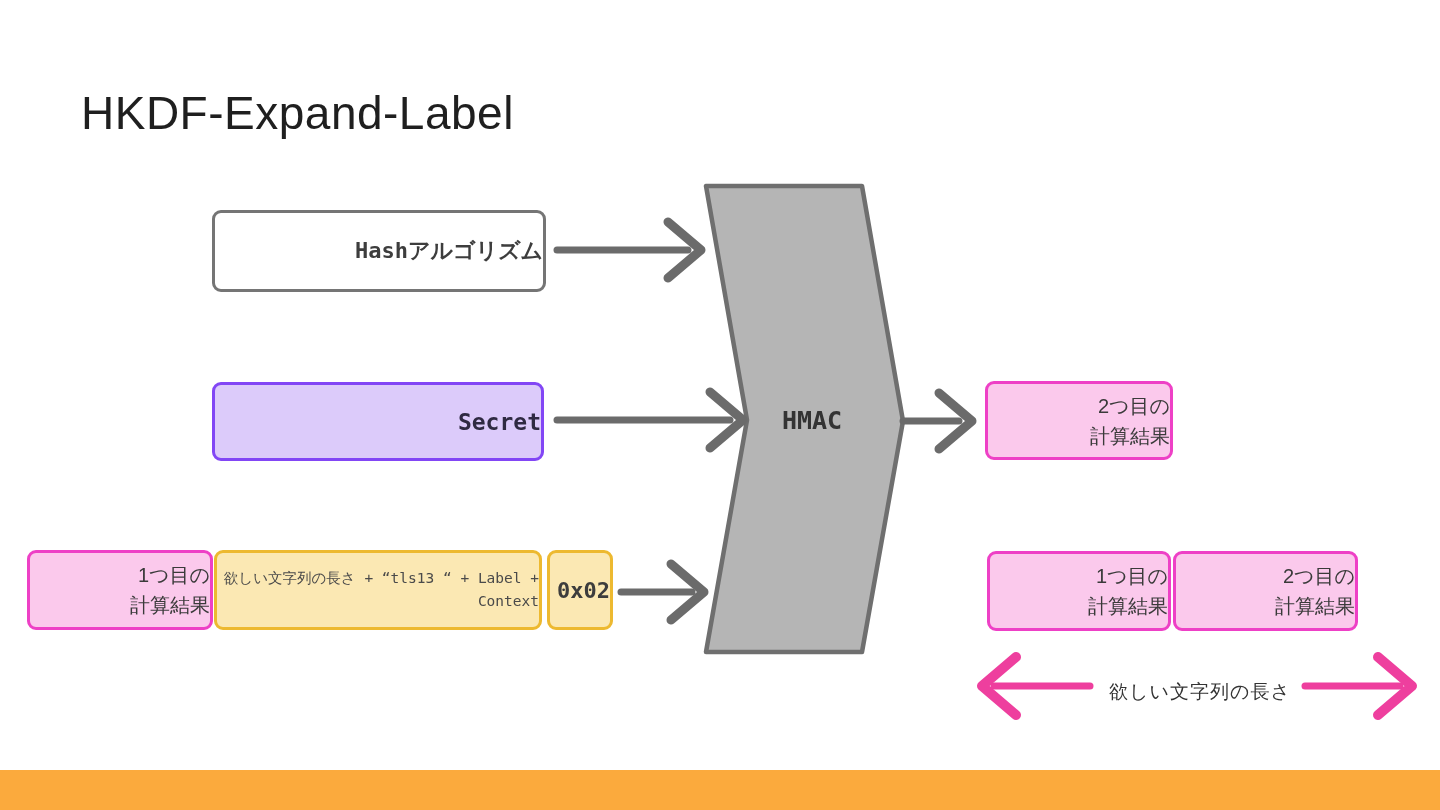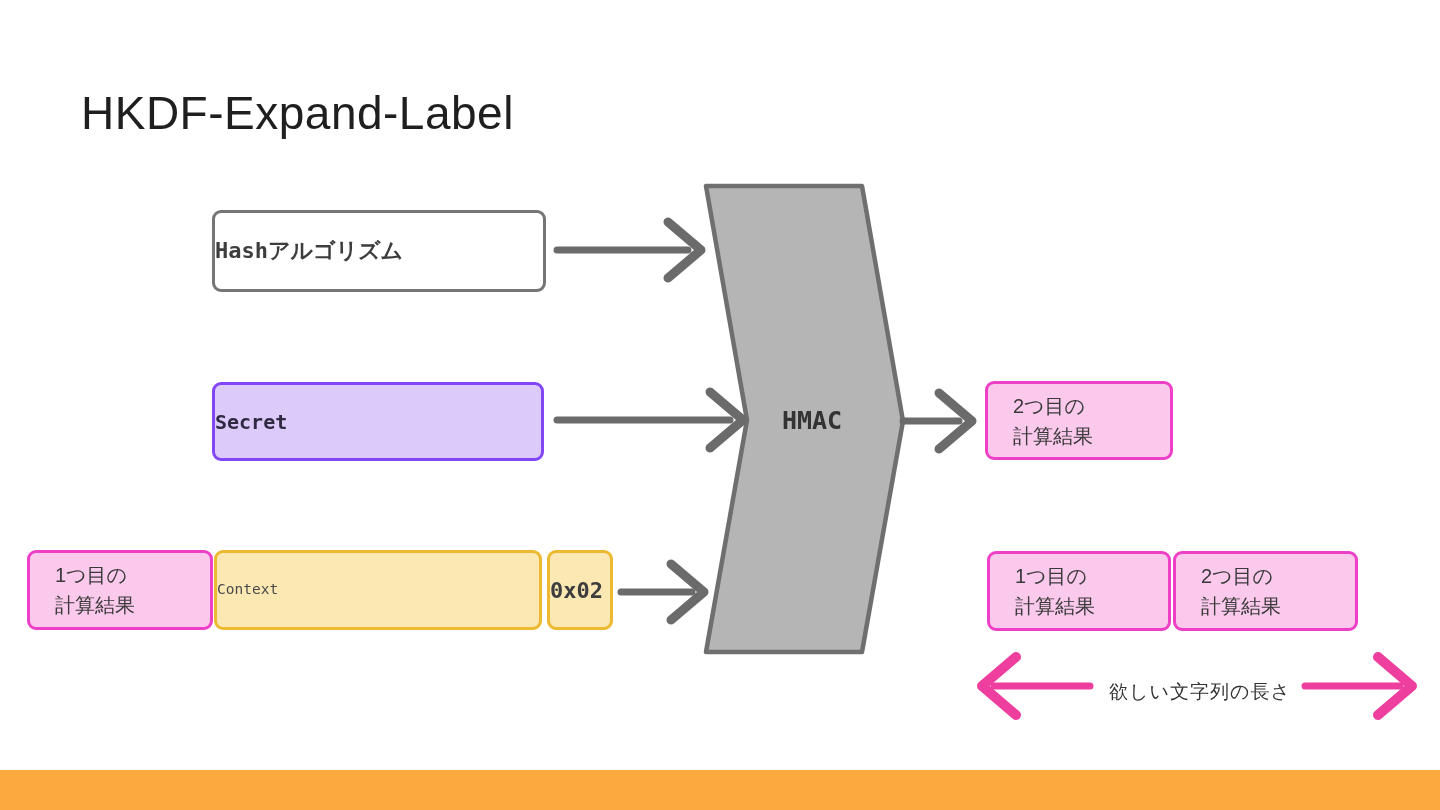--- a/index.html
+++ b/index.html
@@ -6,30 +6,30 @@
   #slide{
     position:relative;width:1440px;height:810px;background:#ffffff;overflow:hidden;
     font-family:"Liberation Sans","DejaVu Sans",sans-serif;color:#3c3c3c;
   }
   .abs{position:absolute;box-sizing:border-box;}
   #title{
     left:62px;top:88px;font-size:46px;line-height:1.1;color:#1f1f1f;
     font-family:"Liberation Sans",sans-serif;font-weight:400;letter-spacing:0.5px;margin-left:19px;
   }
   .box{
-    display:flex;flex-direction:column;align-items:flex-start;justify-content:center;
+    display:flex;flex-direction:column;align-items:flex-end;justify-content:center;
     text-align:center;border-radius:9px;
   }
   .mono{font-family:"DejaVu Sans Mono","Liberation Mono",monospace;}
   
   #hash-box{left:212px;top:210px;width:334px;height:82px;background:#ffffff;border:3.5px solid #757575;
     font-size:22px;font-weight:600;color:#3d3d3d;}
   
   #secret-box{left:212px;top:382px;width:332px;height:79px;background:#dccbfa;border:3.5px solid #8246f5;
-    font-size:20px;font-weight:600;color:#2f2a42;}
+    font-size:23px;font-weight:600;color:#2f2a42;}
   
   .pink{background:#fbc9ec;border:3.5px solid #ee40c6;color:#3a3a3a;font-size:20px;line-height:1.5;font-weight:500;padding-left:25px;}
   #result1-left{left:27px;top:550px;width:186px;height:80px;}
   #result2-mid{left:985px;top:381px;width:188px;height:79px;}
   #result1-bottom{left:987px;top:551px;width:184px;height:80px;}
   #result2-bottom{left:1173px;top:551px;width:185px;height:80px;}
   
   .yellow{background:#fbe8b3;border:3.5px solid #edb930;color:#4a4a4a;}
   #info-box{left:214px;top:550px;width:328px;height:80px;font-size:14.5px;line-height:1.6;font-weight:500;}
   #prefix-box{left:547px;top:550px;width:66px;height:80px;font-size:22px;font-weight:700;color:#3d3d3d;}
@@ -55,20 +55,21 @@
   <div id="secret-box" class="abs box mono">
     <span>Secret</span>
   </div>
 
   <div id="result1-left" class="abs box pink">
     <span>1つ目の</span>
     <span>計算結果</span>
   </div>
 
   <div id="info-box" class="abs box yellow mono">
+    <span>欲しい文字列の長さ + “tls13 “ + Label +</span>
     <span>Context</span>
   </div>
 
   <div id="prefix-box" class="abs box yellow mono">
     <span>0x02</span>
   </div>
 
   <div id="result2-mid" class="abs box pink">
     <span>2つ目の</span>
     <span>計算結果</span>

